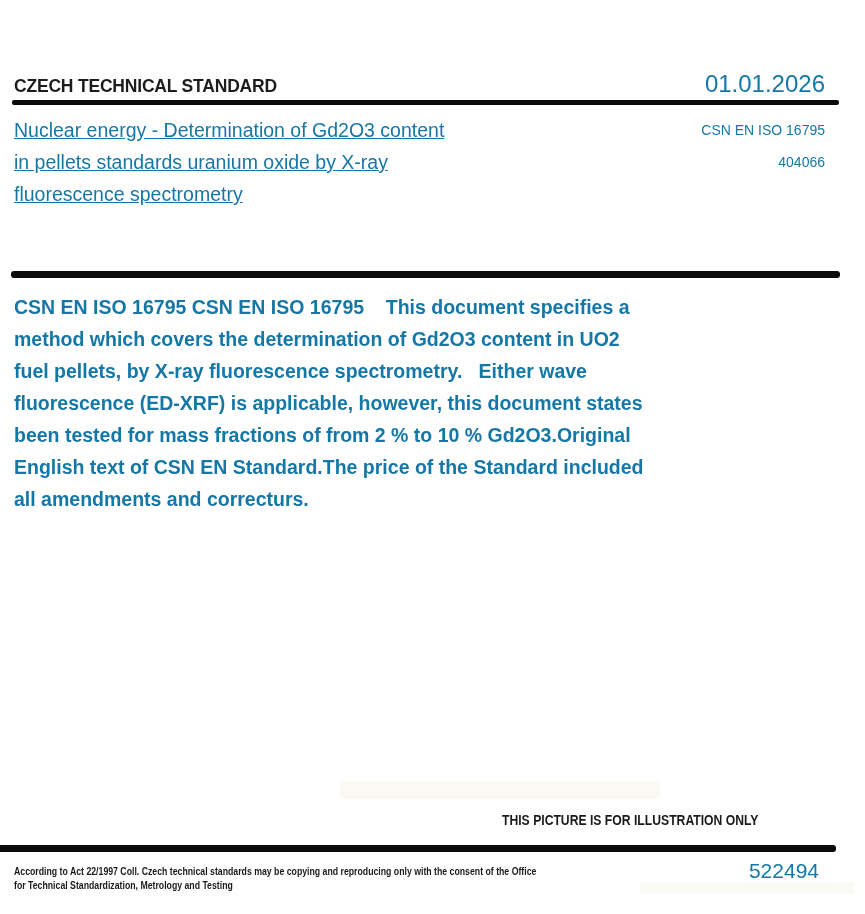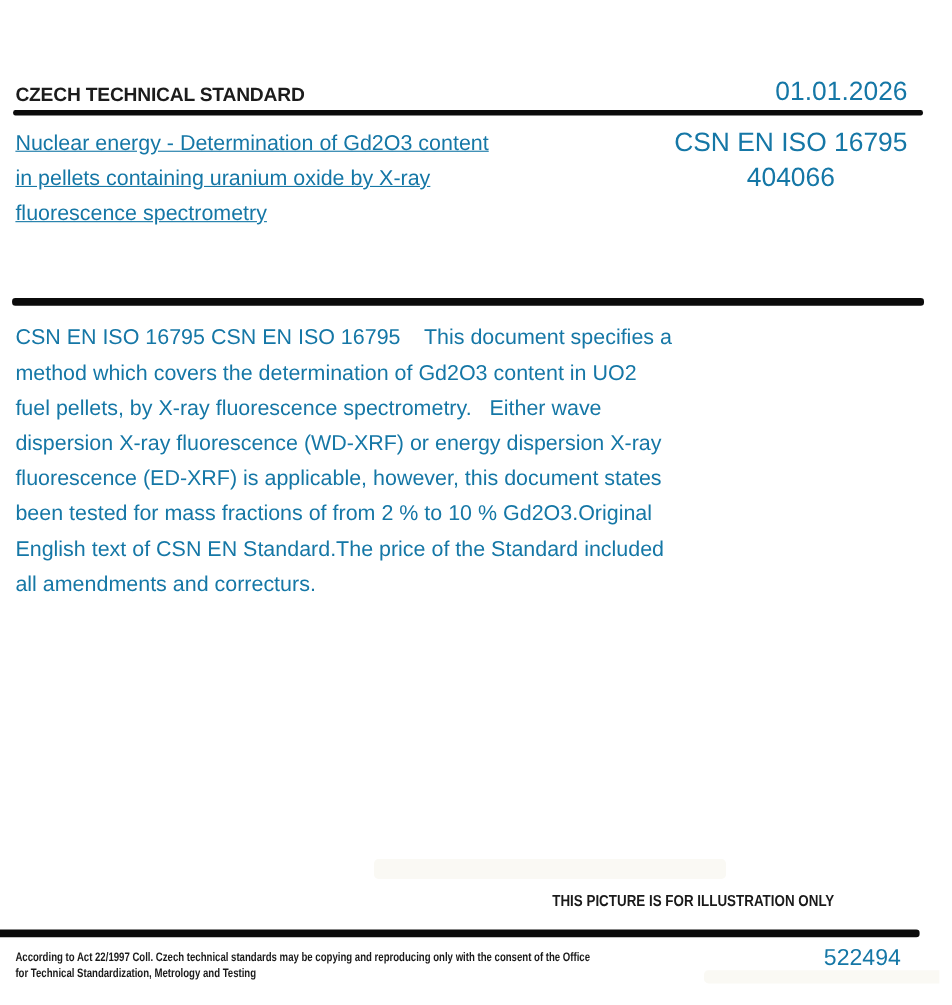--- a/index.html
+++ b/index.html
@@ -71,39 +71,40 @@
     width: 540px;
     color: #1577a6;
     font-size: 19.5px;
     line-height: 32px;
     text-decoration: underline;
   }
   .title-right {
     position: absolute;
     right: 29px;
     top: 114px;
-    text-align: center;
+    text-align: right;
     color: #1577a6;
-    font-size: 24px;
+    font-size: 14px;
     line-height: 32px;
     white-space: nowrap;
   }
 
   
   .abstract {
     position: absolute;
     left: 14px;
     top: 291px;
     width: 700px;
     color: #1577a6;
     font-size: 19.5px;
     line-height: 32px;
   }
   .abstract-line {
     white-space: pre-wrap;
+    font-weight: bold;
   }
 
   
   .smudge {
     position: absolute;
     background: #faf9f4;
     border-radius: 4px;
   }
   .smudge-a { left: 340px; top: 781px; width: 320px; height: 18px; }
   .smudge-b { left: 640px; top: 882px; width: 245px; height: 12px; }
@@ -147,35 +148,34 @@
 <body>
 
 <div class="page">
 
   <div class="header-title">CZECH TECHNICAL STANDARD</div>
   <div class="header-date">01.01.2026</div>
   <div class="rule rule-header"></div>
 
   <div class="title-left">
     <div class="title-line">Nuclear energy - Determination of Gd2O3 content</div>
-    <div class="title-line">in pellets containing uranium oxide by X-ray</div>
+    <div class="title-line">in pellets standards uranium oxide by X-ray</div>
     <div class="title-line">fluorescence spectrometry</div>
   </div>
   <div class="title-right">
     <div>CSN EN ISO 16795</div>
     <div>404066</div>
   </div>
 
   <div class="rule rule-middle"></div>
 
   <div class="abstract">
     <div class="abstract-line">CSN EN ISO 16795 CSN EN ISO 16795    This document specifies a</div>
     <div class="abstract-line">method which covers the determination of Gd2O3 content in UO2</div>
     <div class="abstract-line">fuel pellets, by X-ray fluorescence spectrometry.   Either wave</div>
-    <div class="abstract-line">dispersion X-ray fluorescence (WD-XRF) or energy dispersion X-ray</div>
     <div class="abstract-line">fluorescence (ED-XRF) is applicable, however, this document states</div>
     <div class="abstract-line">been tested for mass fractions of from 2 % to 10 % Gd2O3.Original</div>
     <div class="abstract-line">English text of CSN EN Standard.The price of the Standard included</div>
     <div class="abstract-line">all amendments and correcturs.</div>
   </div>
 
   <div class="smudge smudge-a"></div>
   <div class="smudge smudge-b"></div>
 
   <div class="illustration-note">THIS PICTURE IS FOR ILLUSTRATION ONLY</div>

